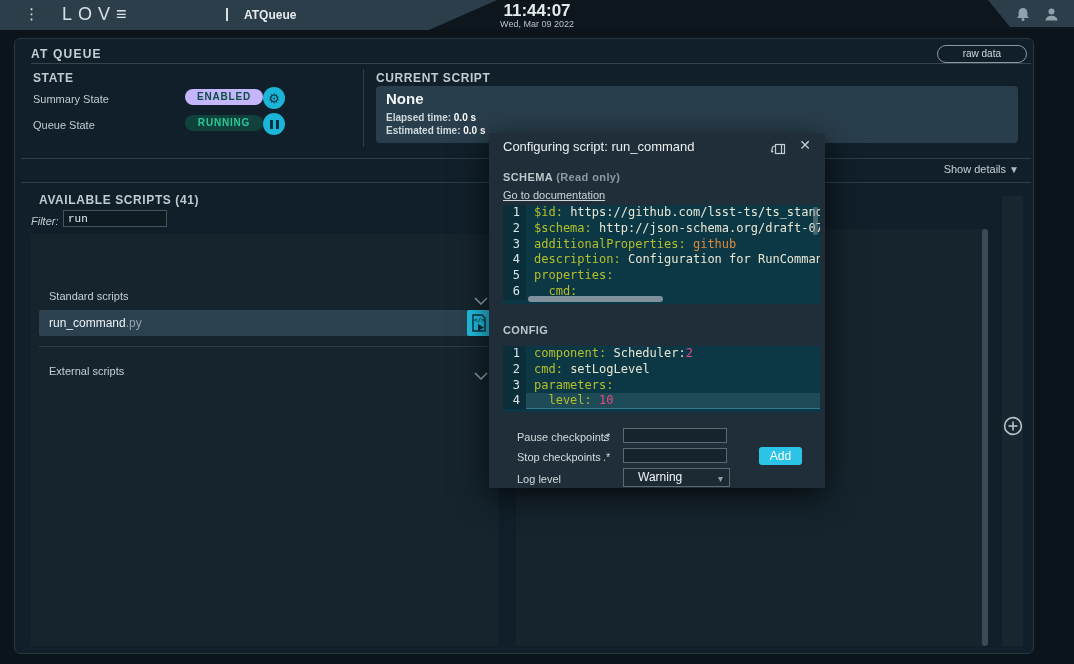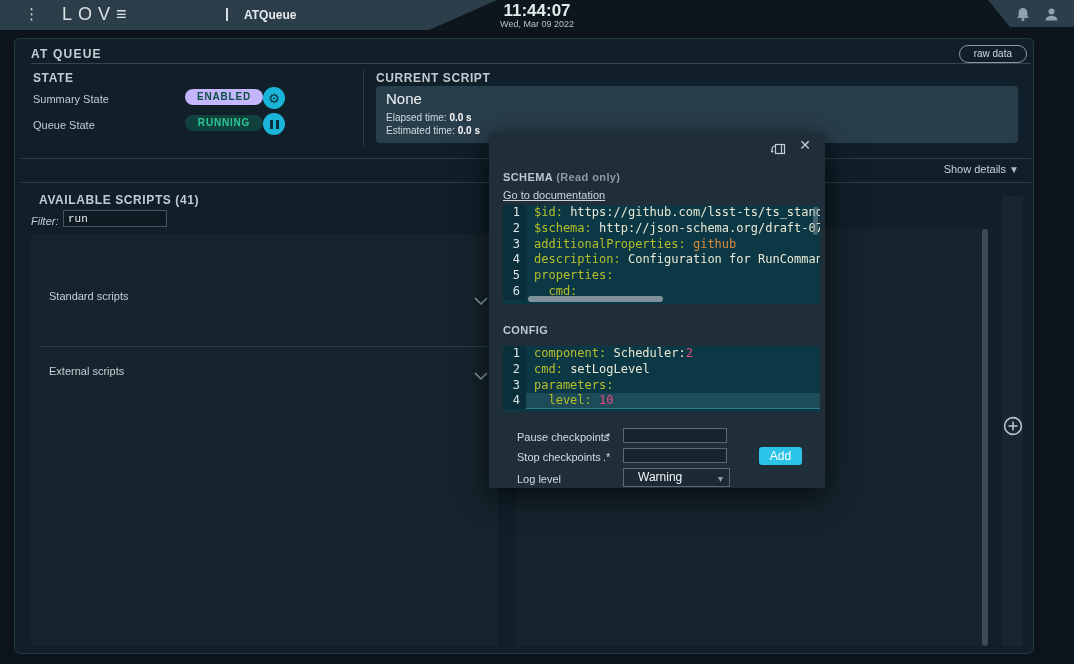--- a/index.html
+++ b/index.html
@@ -19,21 +19,21 @@
   .clock .time { font-size:17px; font-weight:bold; color:#e3eaec; line-height:17px; }
   .clock .date { font-size:9px; color:#b6c2c8; line-height:10px; }
   .tb-right { position:absolute; right:0; top:0; width:130px; height:27px; background:#2c3e49;
               clip-path:polygon(44px 0, 130px 0, 130px 27px, 66px 27px); }
   .icon-btn { position:absolute; top:7px; cursor:pointer; }
 
   
   .panel { position:absolute; left:14px; top:38px; width:1020px; height:616px; background:#101f29;
            border:1px solid #233843; border-radius:6px; }
   .panel > * { position:absolute; }
-  .rawdata { right:6px; top:6px; padding:2px 14px 3px; font-size:10px; color:#d0d9dd; background:transparent;
+  .rawdata { right:6px; top:6px; padding:2px 25px 3px; font-size:10px; color:#d0d9dd; background:transparent;
              border:1px solid #8b99a0; border-radius:9px; font-family:"Liberation Sans",sans-serif; cursor:pointer; }
   .panel-title { left:16px; top:8px; font-size:12px; font-weight:bold; letter-spacing:1.2px; color:#c6d1d6; }
   .hr { height:1px; background:#2c3f49; }
   .hr-title { left:16px; top:24px; width:1000px; background:#33454e; }
   .sec-h { font-size:12px; font-weight:bold; letter-spacing:.6px; color:#c0ccd1; }
   .state-title { left:18px; top:32px; }
   .flabel { font-size:11px; color:#c0ccd1; }
   .lbl-summary { left:18px; top:54px; }
   .lbl-queue { left:18px; top:80px; }
   .badge { left:170px; width:78px; height:16px; border-radius:9px; text-align:center; line-height:16px;
@@ -41,21 +41,21 @@
   .badge-enabled { top:50px; background:#c4b5fd; color:#0b4f41; }
   .badge-running { top:76px; background:#11413c; color:#29c994; }
   .circle-btn { left:248px; width:22px; height:22px; border-radius:50%; background:#1ab5d8; cursor:pointer;
                 display:flex; align-items:center; justify-content:center; }
   .btn-gear { top:48px; font-size:13px; color:#0a303d; }
   .btn-pause { top:74px; }
   .pause-bars { display:flex; gap:3px; }
   .pause-bars i { display:block; width:3px; height:9px; background:#0a303d; }
   .vdiv { left:348px; top:30px; width:1px; height:78px; background:#2c3f49; }
   .cs-title { left:361px; top:32px; }
-  .cs-card { left:361px; top:47px; width:642px; height:57px; background:#293e4c; border-radius:4px; }
+  .cs-card { left:361px; top:47px; width:642px; height:57px; background:#293e4c; border-radius:4px;font-weight:bold; }
   .cs-card > * { position:absolute; left:10px; }
   .cs-name { top:4px; font-size:15px; color:#f2f5f6; }
   .cs-line { font-size:10px; color:#cfd8dc; }
   .cs-elapsed { top:26px; } .cs-est { top:39px; }
   .cs-line b { color:#ffffff; }
   .hr1 { left:6px; top:119px; width:1010px; }
   .show-details { right:14px; top:124px; font-size:11px; color:#c6d1d6; cursor:pointer; }
   .show-details .tri { color:#aeb9bf; font-size:10px; }
   .hr2 { left:6px; top:143px; width:1010px; }
   .av-title { left:24px; top:154px; }
@@ -184,20 +184,30 @@
     <div class="flabel filter-label">Filter:</div>
     <input class="filter-input" value="run" style="">
 
     <div class="left-list">
       <div class="grp-label grp1-label">Standard scripts</div>
       <span class="grp1-chev">
         <svg width="14" height="8" viewBox="0 0 14 8">
             <polyline points="1,1 7,7 13,1" stroke="#93a5ae" stroke-width="1.5" fill="none"></polyline>
           </svg>
       </span>
+      <div class="script-row">
+        <span class="script-name"><span>run_command</span><span class="ext">.py</span></span>
+        <span class="launch-btn">
+          <svg width="16" height="18" viewBox="0 0 16 18">
+            <path d="M2 1h9l3 3v13H2z" fill="none" stroke="#06303d" stroke-width="1.4"></path>
+            <text x="3" y="8" font-size="6" font-family="monospace" fill="#06303d" font-weight="bold">&lt;/&gt;</text>
+            <path d="M7 10l6 3.5L7 17z" fill="#06303d"></path>
+          </svg>
+        </span>
+      </div>
       <div class="list-div"></div>
       <div class="grp-label grp2-label">External scripts</div>
       <span class="grp2-chev">
         <svg width="14" height="8" viewBox="0 0 14 8">
             <polyline points="1,1 7,7 13,1" stroke="#93a5ae" stroke-width="1.5" fill="none"></polyline>
           </svg>
       </span>
     </div>
 
     <div class="queue-panel"></div>
@@ -206,20 +216,21 @@
     <span class="add-script">
       <svg width="20" height="20" viewBox="0 0 20 20">
         <circle cx="10" cy="10" r="8.4" fill="none" stroke="#b6c2c8" stroke-width="1.6"></circle>
         <line x1="5.5" y1="10" x2="14.5" y2="10" stroke="#b6c2c8" stroke-width="1.6"></line>
         <line x1="10" y1="5.5" x2="10" y2="14.5" stroke="#b6c2c8" stroke-width="1.6"></line>
       </svg>
     </span>
   </section>
 
   <div class="modal">
+    <div class="m-title">Configuring script: run_command</div>
     <span class="m-detach">
       <svg width="17" height="14" viewBox="0 0 17 14">
           <rect x="5.5" y="2.5" width="9" height="9" fill="none" stroke="#c4ced3" stroke-width="1.2"></rect>
           <line x1="11.5" y1="2.5" x2="11.5" y2="11.5" stroke="#c4ced3" stroke-width="1.2"></line>
           <path d="M2 10V7.5A3.5 3.5 0 0 1 5.5 4" fill="none" stroke="#c4ced3" stroke-width="1.2"></path>
           <path d="M.5 8.5L2 11l1.8-2z" fill="#c4ced3"></path>
         </svg>
     </span>
     <span class="m-close">✕</span>
 

